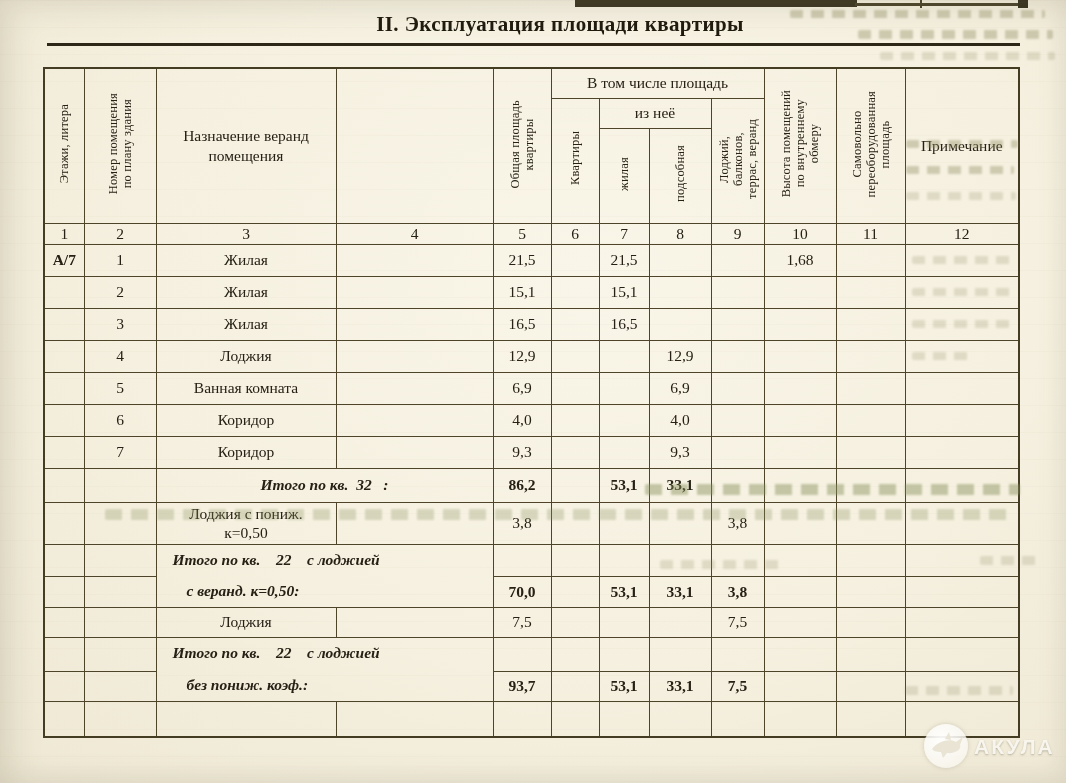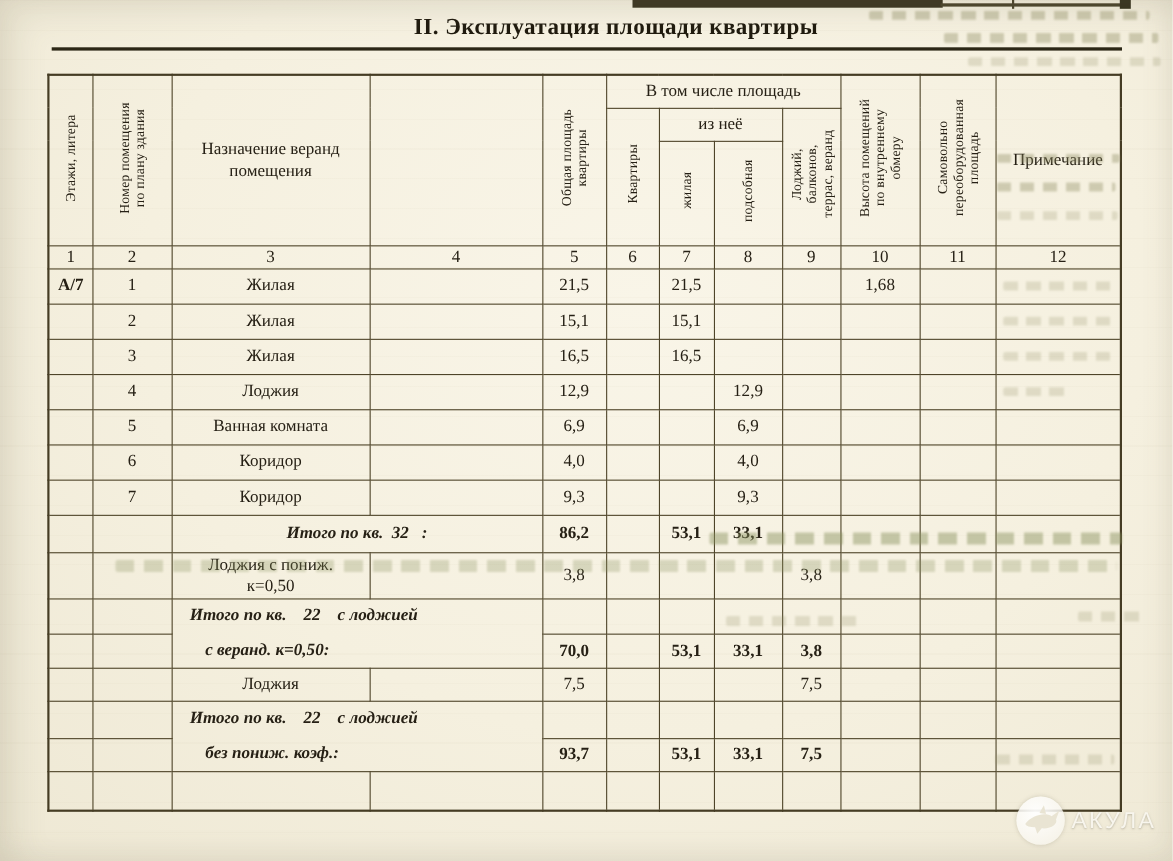--- a/index.html
+++ b/index.html
@@ -80,21 +80,21 @@
   
   .watermark{position:absolute;left:918px;top:720px;width:148px;height:52px;z-index:5;pointer-events:none;}
   .wm-circle{
     position:absolute;left:6px;top:4px;width:44px;height:44px;border-radius:50%;
     background:radial-gradient(circle at 40% 35%, rgba(255,255,255,0.95), rgba(246,243,233,0.75));
     box-shadow:0 0 4px rgba(140,135,115,0.35);
   }
   .wm-text{
     position:absolute;left:56px;top:15px;
     font-family:"Liberation Sans","DejaVu Sans",sans-serif;
-    font-weight:normal;font-size:21px;letter-spacing:2px;
+    font-weight:bold;font-size:21px;letter-spacing:2px;
     color:rgba(250,248,240,0.95);text-shadow:0 1px 2px rgba(135,130,110,0.55);
   }
   .page-shadow{position:absolute;inset:0;pointer-events:none;box-shadow:inset 14px 10px 30px rgba(120,110,85,0.14), inset -6px -8px 24px rgba(120,110,85,0.10);}
 </style>
 </head>
 <body>
 
 <div class="scan">
 
   <div class="fragbar"></div>

